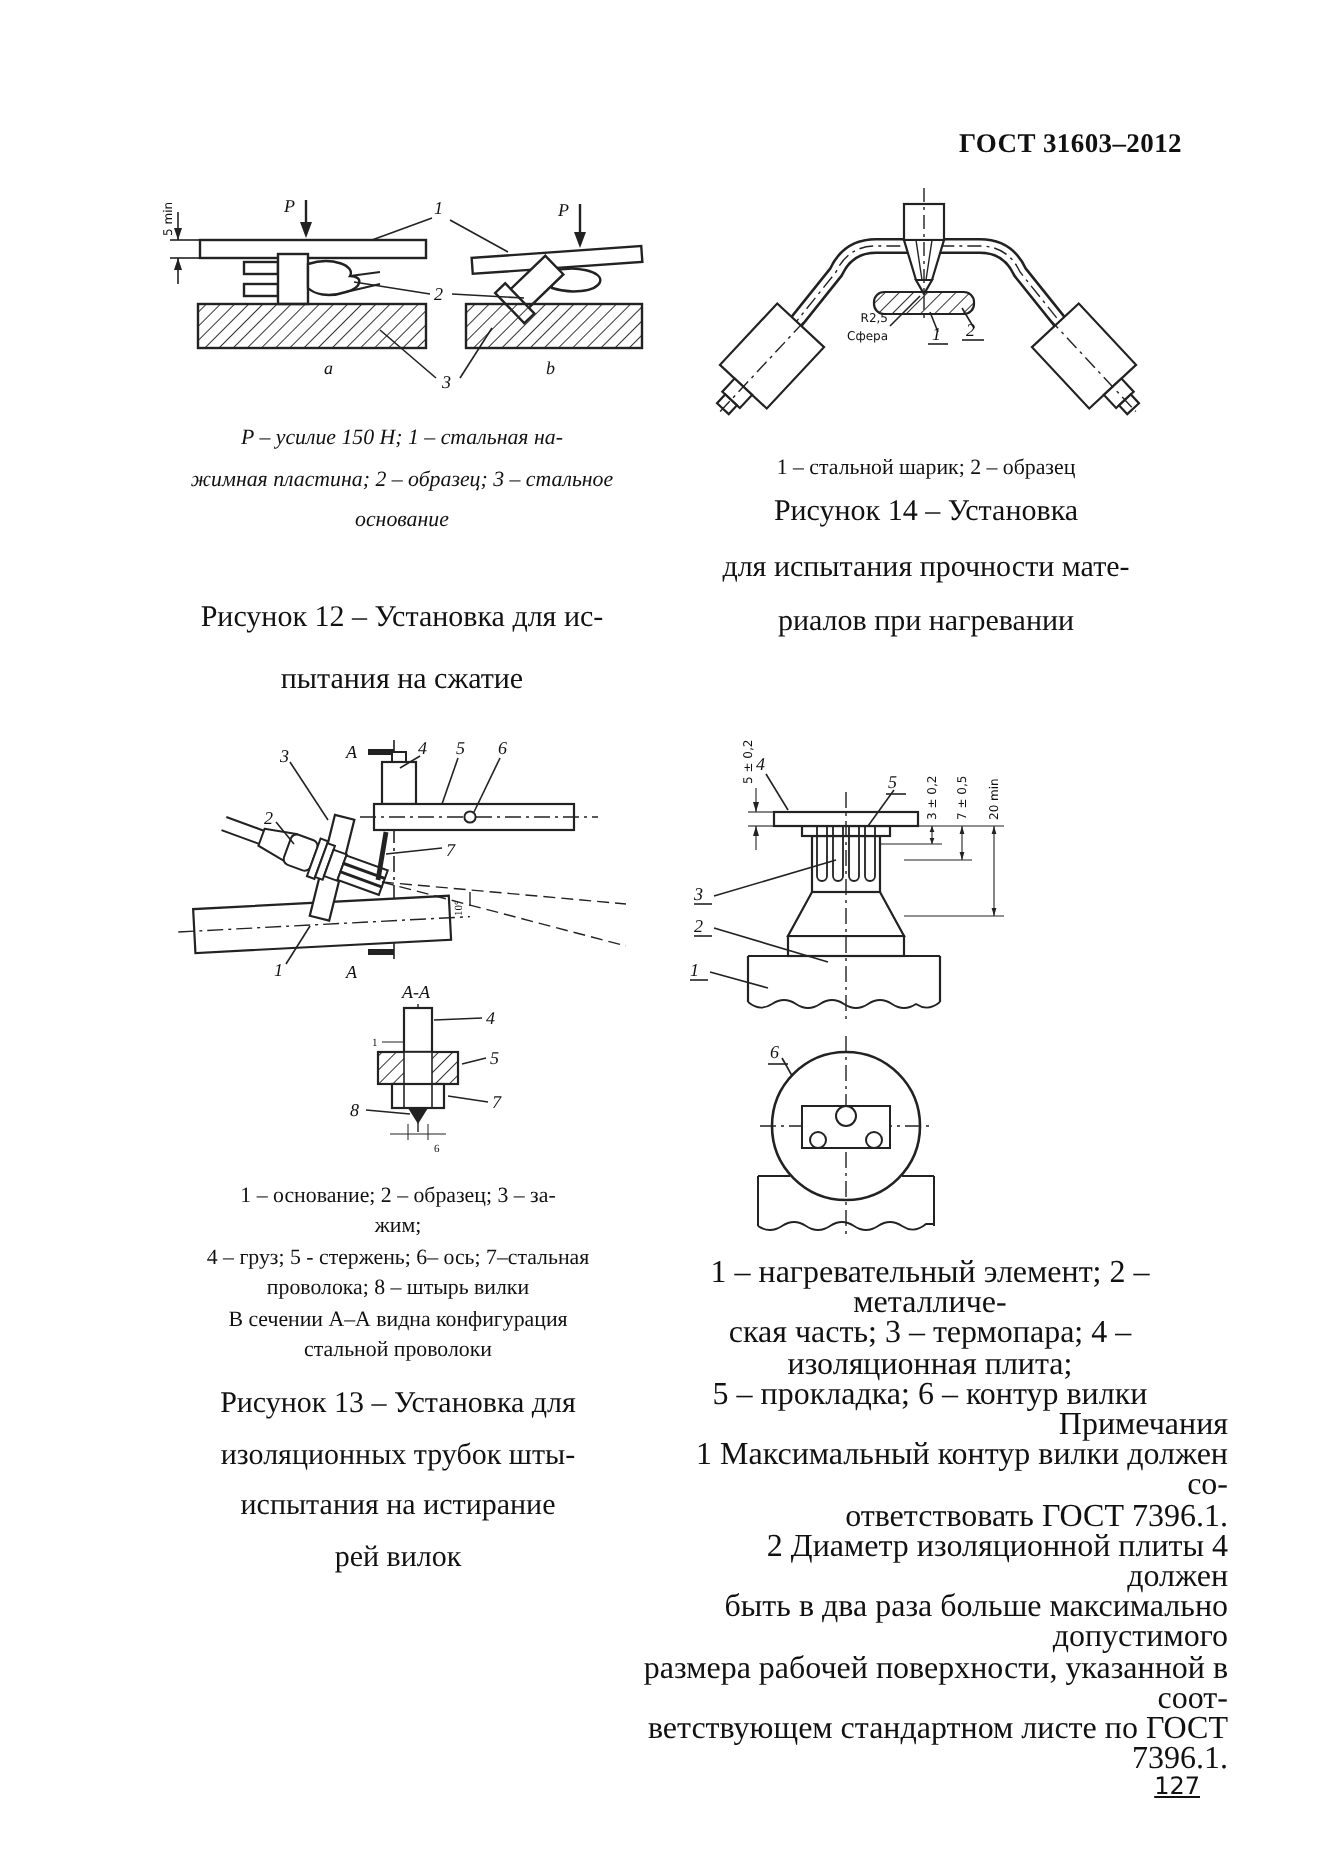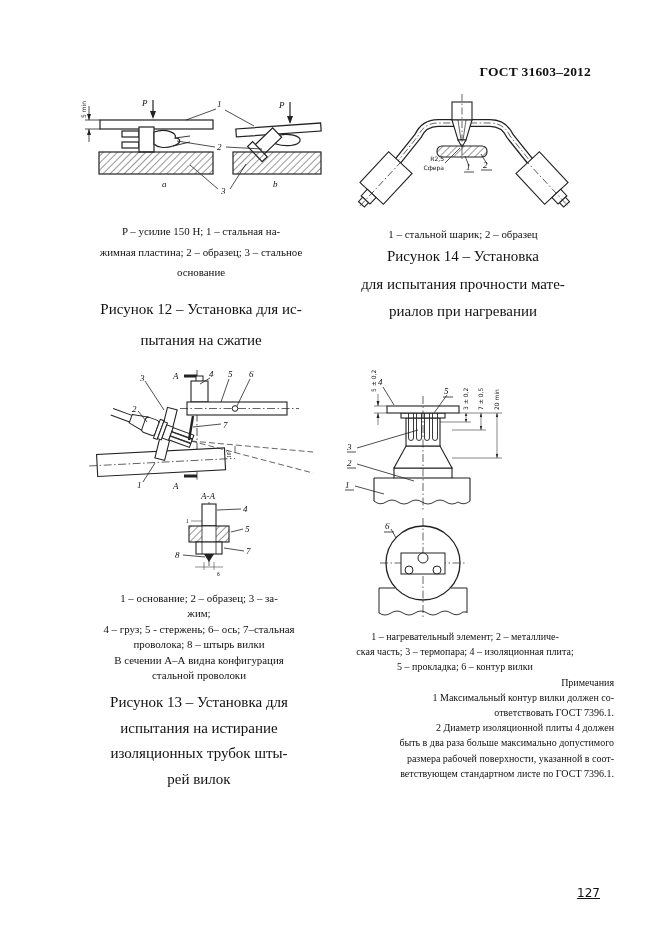--- a/index.html
+++ b/index.html
@@ -4,21 +4,21 @@
 <style>
   html,body{margin:0;padding:0;background:#e8e8e8;}
   .page{position:relative;width:661px;height:936px;background:#ffffff;overflow:hidden;
         font-family:"Liberation Serif",serif;color:#111;}
   .abs{position:absolute;}
   .hdr{font-weight:bold;font-size:13.5px;letter-spacing:.2px;}
   .legend{font-size:10.9px;text-align:center;}
   .legend .ln{line-height:20.5px;}
   .legend-tight .ln{line-height:15.4px;}
   .caption{font-size:15px;text-align:center;}
-  .notes{font-size:10px;text-align:left;}
+  .notes{font-size:16px;text-align:left;}
   .notes .ln{line-height:15.2px;text-align:right;}
   .notes .ctr{text-align:center;}
   .notes .ind{padding-left:18px;}
   .pagenum{font-family:"DejaVu Sans",sans-serif;font-size:12px;text-decoration:underline;}
   svg{display:block;}
   svg text{font-family:"Liberation Serif",serif;fill:#111;}
   svg .dimtxt{font-family:"DejaVu Sans",sans-serif;font-size:6px;}
   svg .num{font-size:9px;font-style:italic;}
   svg .small{font-size:5.5px;}
 </style>
@@ -306,21 +306,21 @@
     <text class="num" x="1" y="122">1</text>
     <text class="num" x="34" y="19">4</text>
     <text class="num" x="100" y="28">5</text>
     <text class="num" x="41" y="163">6</text>
     <text class="dimtxt" transform="translate(32,26) rotate(-90)">5 ± 0,2</text>
     <text class="dimtxt" transform="translate(124,44) rotate(-90)">3 ± 0,2</text>
     <text class="dimtxt" transform="translate(139,44) rotate(-90)">7 ± 0,5</text>
     <text class="dimtxt" transform="translate(155,44) rotate(-90)">20 min</text>
   </svg>
 
-  <div class="abs legend" style="left:72px;top:221px;width:258px;">
+  <div class="abs legend" style="left:72px;top:209px;width:258px;font-style:italic;">
     <div class="ln">P – усилие 150 Н; 1 – стальная на-</div>
     <div class="ln">жимная пластина; 2 – образец; 3 – стальное</div>
     <div class="ln">основание</div>
   </div>
   <div class="abs caption" style="left:66px;top:294px;width:270px;line-height:31px;">
     <div>Рисунок 12 – Установка для ис-</div>
     <div>пытания на сжатие</div>
   </div>
 
   <div class="abs legend" style="left:330px;top:227px;width:266px;">
@@ -335,22 +335,22 @@
   <div class="abs legend legend-tight" style="left:68px;top:591px;width:262px;">
     <div class="ln">1 – основание; 2 – образец; 3 – за-</div>
     <div class="ln">жим;</div>
     <div class="ln">4 – груз; 5 - стержень; 6– ось; 7–стальная</div>
     <div class="ln">проволока; 8 – штырь вилки</div>
     <div class="ln">В сечении А–А видна конфигурация</div>
     <div class="ln">стальной проволоки</div>
   </div>
   <div class="abs caption" style="left:68px;top:690px;width:262px;line-height:25.5px;">
     <div>Рисунок 13 – Установка для</div>
+    <div>изоляционных трубок шты-</div>
     <div>испытания на истирание</div>
-    <div>изоляционных трубок шты-</div>
     <div>рей вилок</div>
   </div>
 
   <div class="abs notes" style="left:316px;top:629px;width:298px;">
     <div class="ln ctr">1 – нагревательный элемент; 2 – металличе-</div>
     <div class="ln ctr">ская часть; 3 – термопара; 4 – изоляционная плита;</div>
     <div class="ln ctr">5 – прокладка; 6 – контур вилки</div>
     <div class="ln ind">Примечания</div>
     <div class="ln ind">1 Максимальный контур вилки должен со-</div>
     <div class="ln">ответствовать ГОСТ 7396.1.</div>

